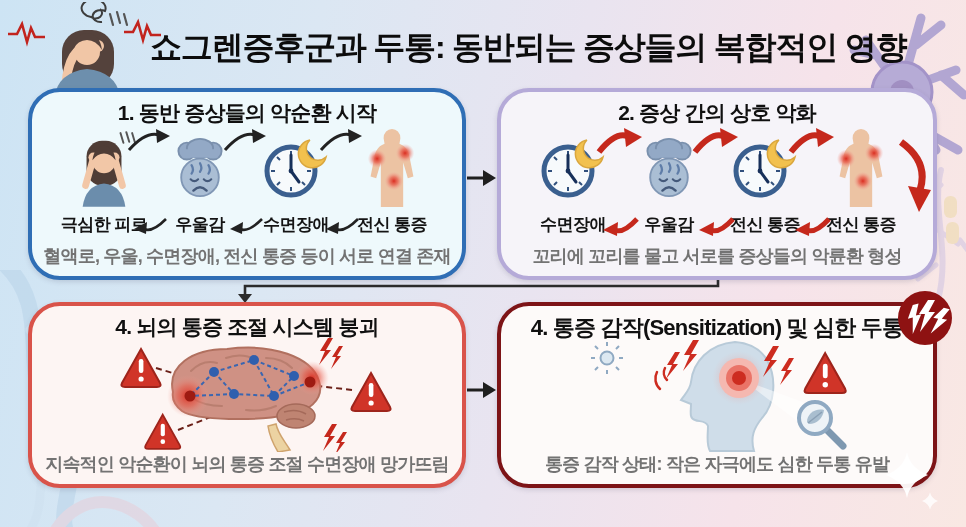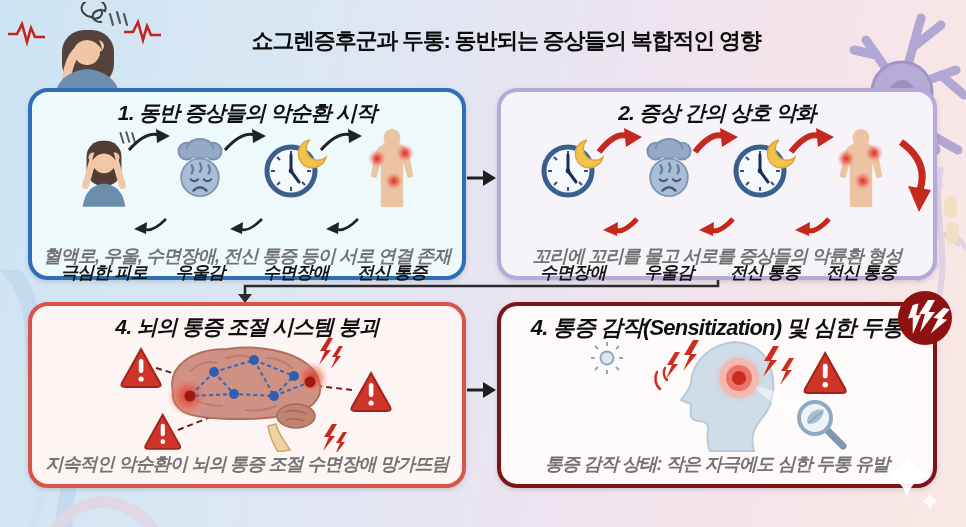--- a/index.html
+++ b/index.html
@@ -3,29 +3,29 @@
 <meta charset="utf-8">
 <style>
   html,body{margin:0;padding:0;background:#fff;}
   .canvas{
     position:relative;width:966px;height:527px;overflow:hidden;
     font-family:"Liberation Sans","DejaVu Sans",sans-serif;
     background:linear-gradient(102deg,#cde4f4 0%,#dbe7f3 30%,#e9e4f0 55%,#f6e3ea 78%,#f9e8e3 100%);
   }
   .bg-deco{position:absolute;pointer-events:none;}
   .page-title{position:absolute;top:26px;left:150px;right:104px;margin:0;text-align:center;
-    font-size:22px;font-weight:800;color:#0c0c0c;letter-spacing:-1.2px;white-space:nowrap;}
-  .panel{position:absolute;border:4px solid;border-radius:20px;box-shadow:0 2px 5px rgba(70,70,100,.18);font-style:italic;}
+    font-size:32px;font-weight:800;color:#0c0c0c;letter-spacing:-1.2px;white-space:nowrap;}
+  .panel{position:absolute;border:4px solid;border-radius:32px;box-shadow:0 2px 5px rgba(70,70,100,.18);}
   .panel1{left:28px;top:88px;width:430px;height:184px;border-color:#2f6eb5;background:#eef9fc;}
   .panel2{left:497px;top:88px;width:432px;height:184px;border-color:#b5aad8;background:#f6f4f9;}
   .panel3{left:28px;top:302px;width:430px;height:178px;border-color:#d9534a;background:#fdf5f3;}
   .panel4{left:497px;top:302px;width:432px;height:178px;border-color:#7d1417;background:#fdfaf9;}
   .panel-title{position:absolute;top:7px;left:0;right:0;margin:0;text-align:center;
     font-size:21px;font-weight:800;color:#101010;letter-spacing:-0.8px;white-space:nowrap;}
-  .sym{position:absolute;top:32px;width:96px;display:flex;flex-direction:column;align-items:center;gap:48px;}
+  .sym{position:absolute;top:32px;width:96px;display:flex;flex-direction:column;align-items:center;}
   .s1{left:24px}.s2{left:120px}.s3{left:216px}.s4{left:312px}
   .sym-icon{height:88px;display:flex;align-items:center;justify-content:center;}
   .sym-label{font-size:17px;font-weight:800;color:#141414;white-space:nowrap;margin-top:1px;letter-spacing:-0.5px;}
   .panel-caption{position:absolute;left:4px;right:4px;bottom:8px;margin:0;text-align:center;
     font-size:18px;font-weight:700;color:#737373;letter-spacing:-0.8px;white-space:nowrap;}
   .arr{position:absolute;}
   .fwd1{top:36px}.fa1{left:94px}.fa2{left:190px}.fa3{left:286px}
   .bk1{top:124px}.ba1{left:100px}.ba2{left:196px}.ba3{left:292px}
   .illus{position:absolute;}
   .badge{position:absolute;left:896px;top:289px;}

